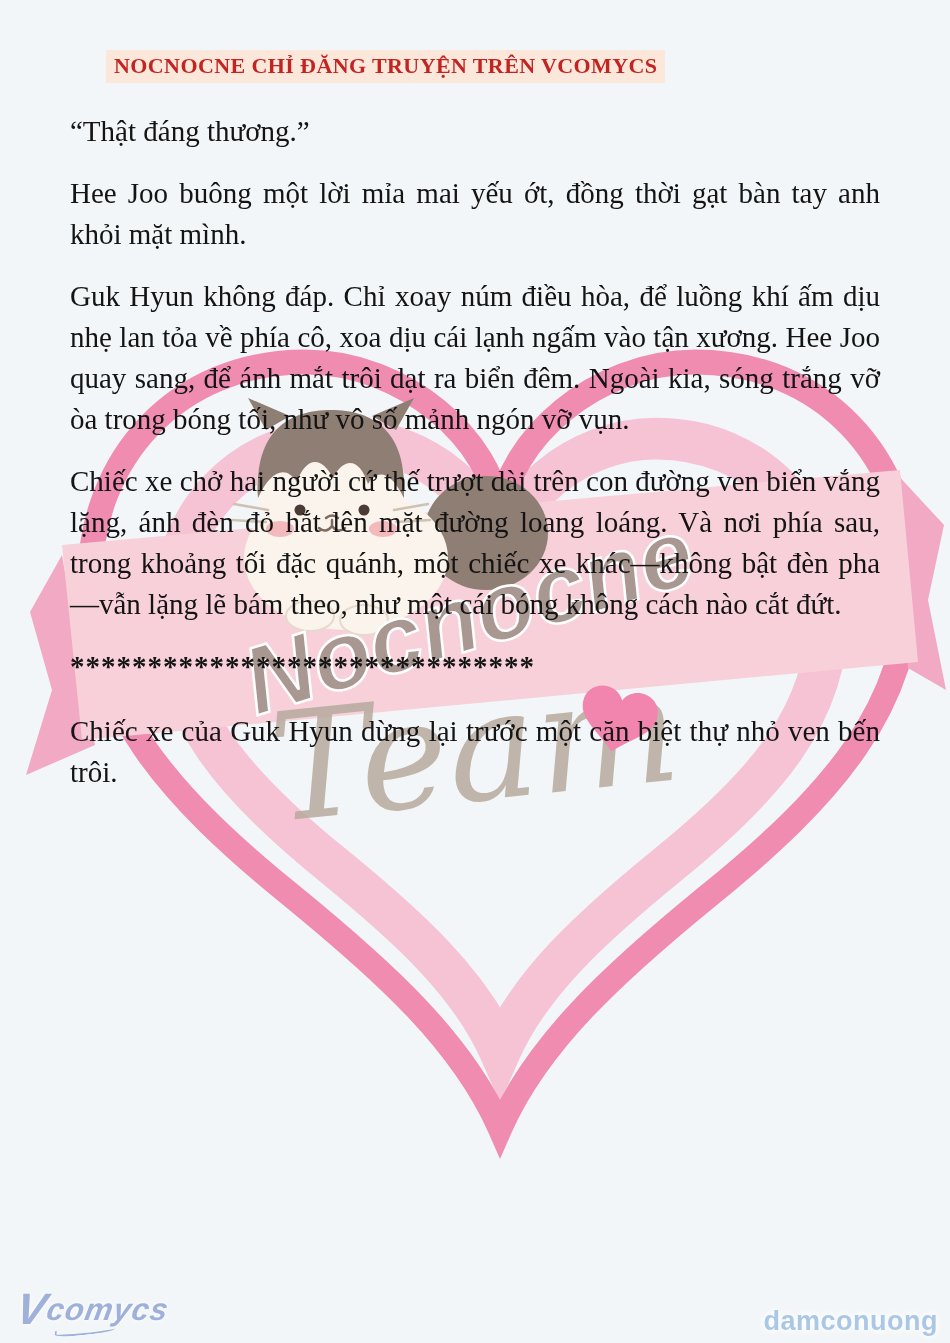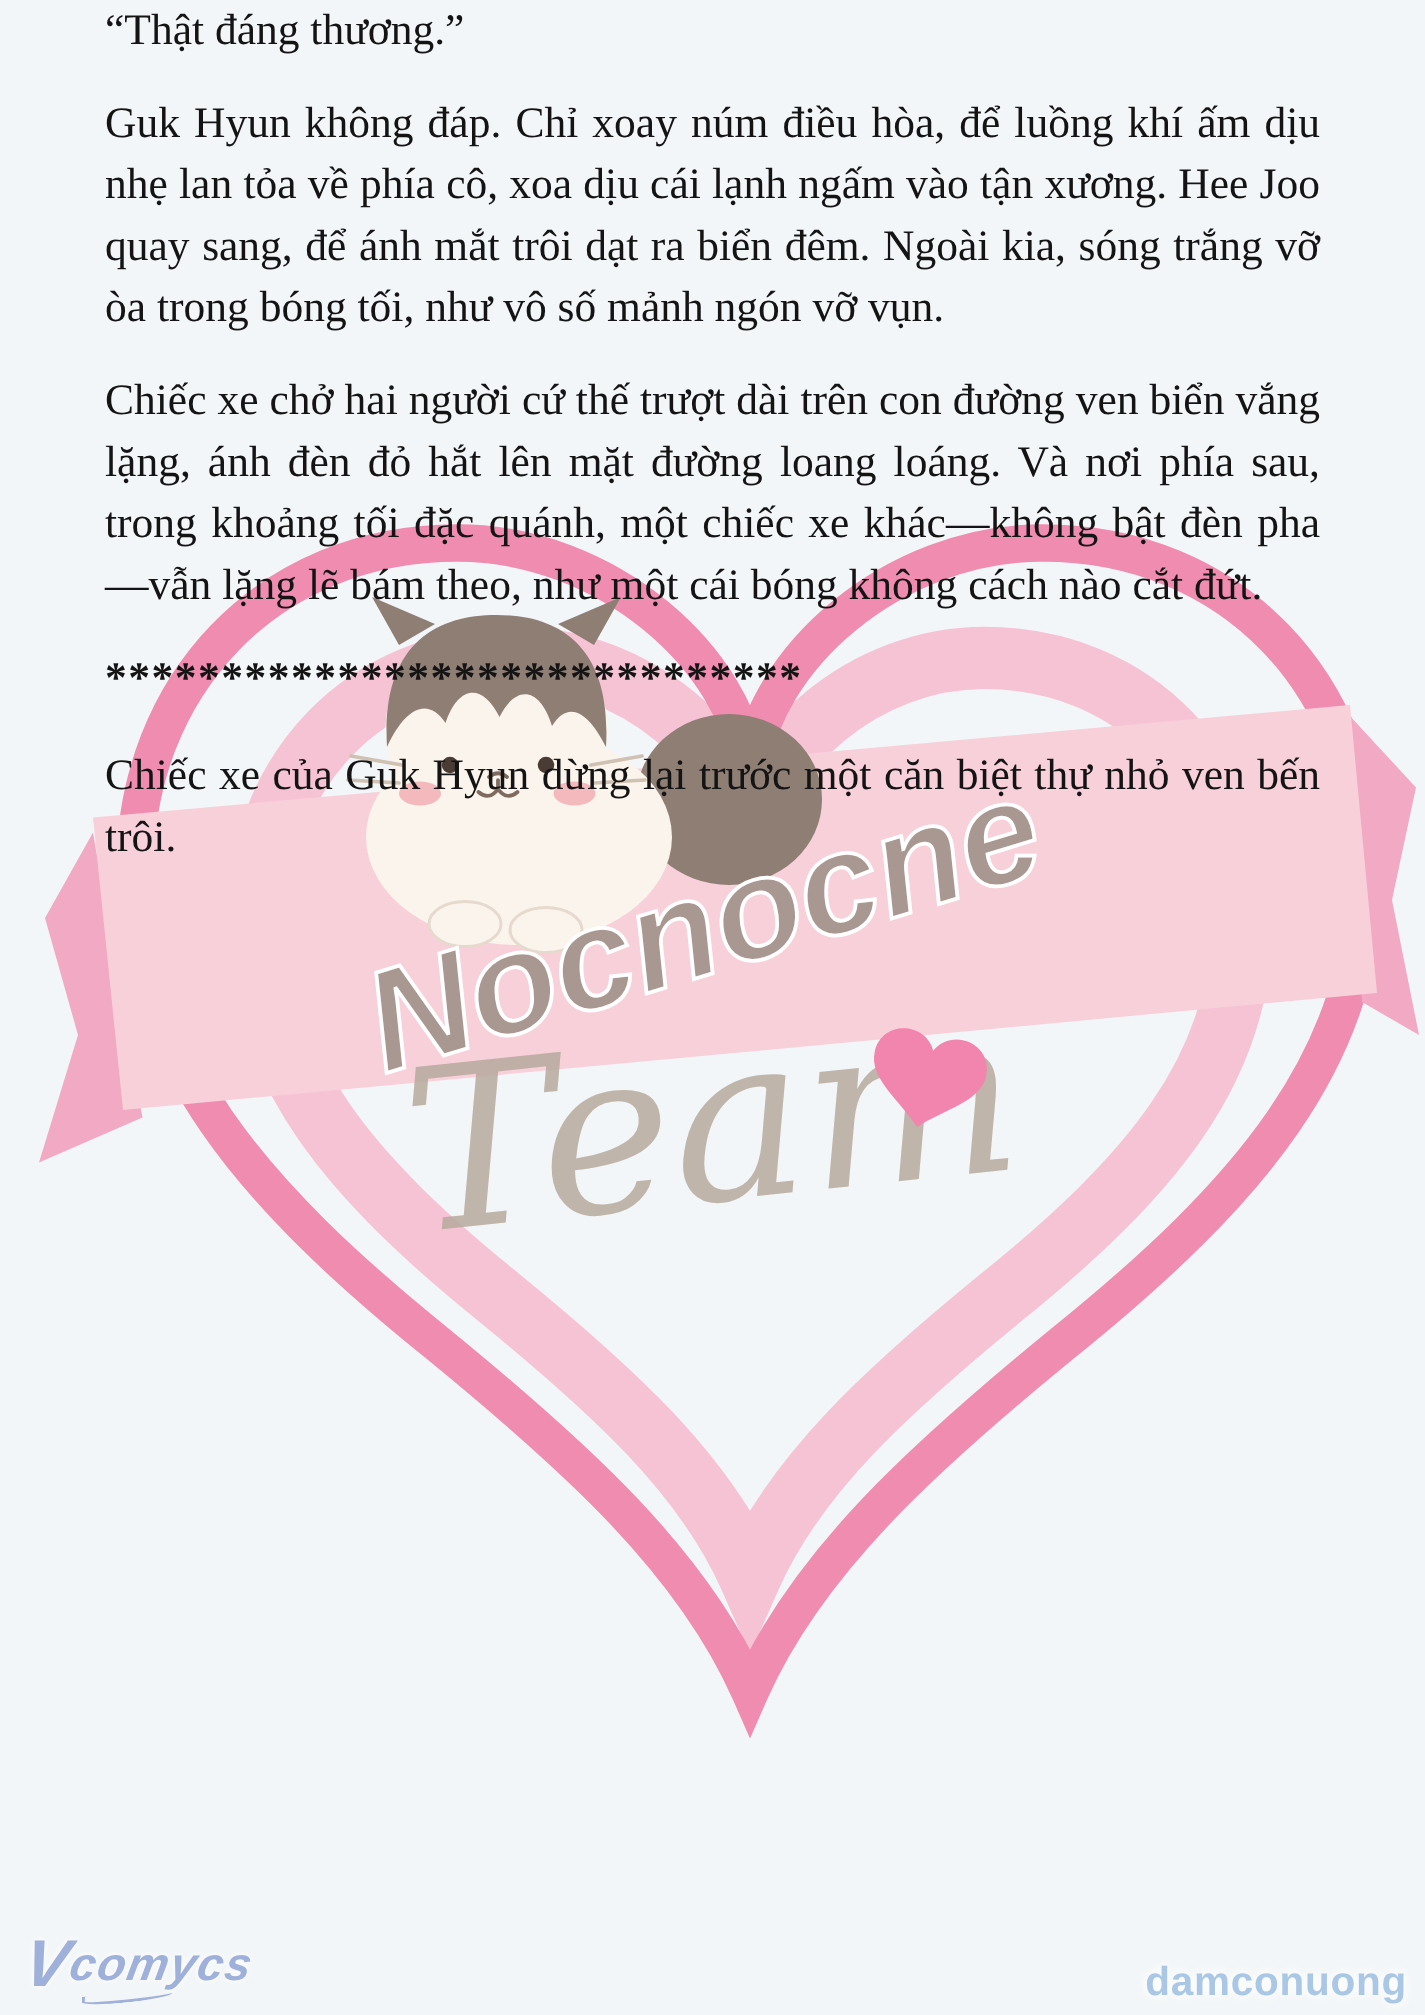--- a/index.html
+++ b/index.html
@@ -85,23 +85,25 @@
 
     <text x="478" y="648" transform="rotate(-17 478 648)" text-anchor="middle" font-family="Liberation Sans, sans-serif" font-style="italic" font-weight="bold" font-size="96" fill="#a2938b" fill-opacity="0.92" stroke="#ffffff" stroke-width="2.5">Nocnocne</text>
 
     <text x="480" y="800" transform="rotate(-6 480 800)" text-anchor="middle" font-family="DejaVu Serif, serif" font-style="italic" font-size="150" fill="#b6a99c" fill-opacity="0.85">Team</text>
 
     <path d="M 618 700 c -9 -18 -38 -13 -38 9 c 0 18 22 27 38 43 c 16 -16 38 -25 38 -43 c 0 -22 -29 -27 -38 -9 Z" transform="rotate(12 618 720)" fill="#f285ad"></path>
   </svg>
 </div>
 
 <div class="content">
+  <div class="header-badge">NOCNOCNE CHỈ ĐĂNG TRUYỆN TRÊN VCOMYCS</div>
 
   <div class="body-text">
     <p>“Thật đáng thương.”</p>
+    <p>Hee Joo buông một lời mỉa mai yếu ớt, đồng thời gạt bàn tay anh khỏi mặt mình.</p>
     <p>Guk Hyun không đáp. Chỉ xoay núm điều hòa, để luồng khí ấm dịu nhẹ lan tỏa về phía cô, xoa dịu cái lạnh ngấm vào tận xương. Hee Joo quay sang, để ánh mắt trôi dạt ra biển đêm. Ngoài kia, sóng trắng vỡ òa trong bóng tối, như vô số mảnh ngón vỡ vụn.</p>
     <p>Chiếc xe chở hai người cứ thế trượt dài trên con đường ven biển vắng lặng, ánh đèn đỏ hắt lên mặt đường loang loáng. Và nơi phía sau, trong khoảng tối đặc quánh, một chiếc xe khác—không bật đèn pha—vẫn lặng lẽ bám theo, như một cái bóng không cách nào cắt đứt.</p>
     <p class="asterisks">******************************</p>
     <p>Chiếc xe của Guk Hyun dừng lại trước một căn biệt thự nhỏ ven bến trôi.</p>
   </div>
 </div>
 
 <div class="vcomycs-logo">
   <span class="cap">V</span><span>comycs</span>
   <span class="flourish"></span>

